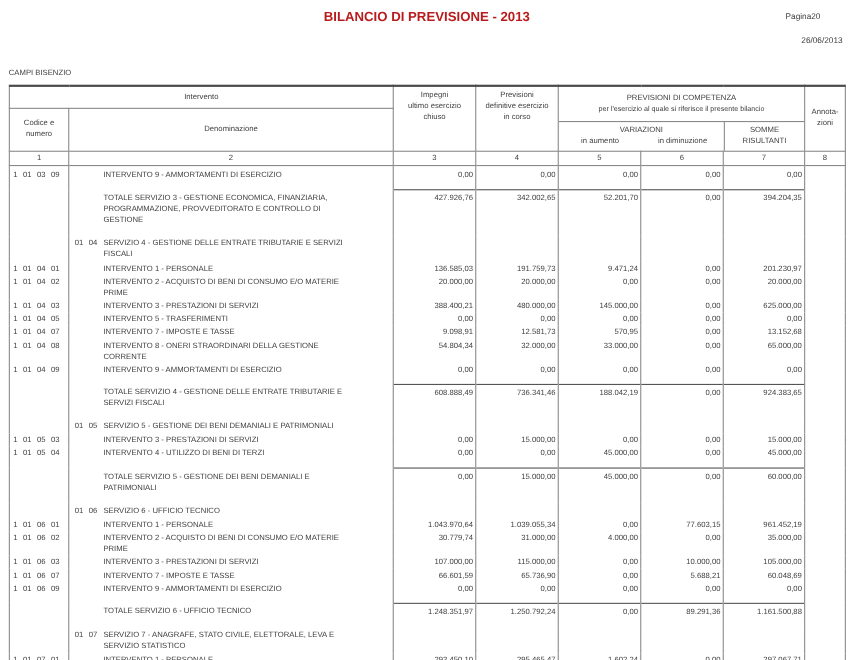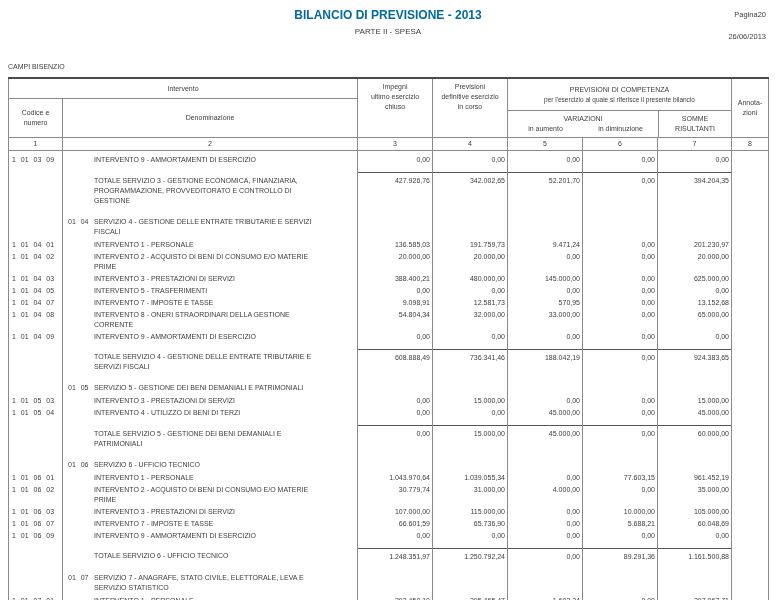--- a/index.html
+++ b/index.html
@@ -5,25 +5,25 @@
   html,body{margin:0;padding:0;}
   body{
     width:776px;height:600px;background:#ffffff;position:relative;
     font-family:"Liberation Sans","DejaVu Sans",sans-serif;
     color:#3d3d3d;-webkit-font-smoothing:antialiased;
   }
   .page{position:absolute;inset:0;}
 
   
   .doc-title{position:absolute;top:8px;left:0;width:776px;text-align:center;
-    font-size:12px;font-weight:bold;color:#0369a1;}
+    font-size:12px;font-weight:bold;color:#b91c1c;}
   .doc-subtitle{position:absolute;top:27px;left:0;width:776px;text-align:center;
     font-size:8px;color:#3d3d3d;}
   .pagina-row{position:absolute;top:10px;right:10px;width:72px;display:flex;
-    justify-content:flex-end;font-size:7.5px;}
+    justify-content:center;font-size:7.5px;}
   .doc-date{position:absolute;top:32px;right:10px;font-size:7.5px;}
   .entity{position:absolute;top:63px;left:8px;font-size:7px;}
 
   
   table{border-collapse:collapse;table-layout:fixed;width:760px;
     position:absolute;top:77px;left:8px;font-size:7px;line-height:10px;}
   col.c1{width:54px}col.c2{width:295px}col.c3{width:75px}col.c4{width:75px}
   col.c5{width:75px}col.c6{width:75px}col.c7{width:74px}col.c8{width:37px}
 
   table{border:1px solid #8a8a8a;border-top:2px solid #4a4a4a;}
@@ -59,21 +59,20 @@
   tr.row-totale td.c-num{border-top:1px solid #555;}
   tr.row-totale td.c-desc .desc-text{padding-top:0;}
   tr.row-servizio td{padding-bottom:1px;}
 </style>
 </head>
 <body>
 
 <div class="page">
 
   <div class="doc-title">BILANCIO DI PREVISIONE - 2013</div>
-  <div class="doc-subtitle">PARTE II - SPESA</div>
   <div class="pagina-row">
     <span>Pagina</span>
     <span>20</span>
   </div>
   <div class="doc-date">26/06/2013</div>
   <div class="entity">CAMPI BISENZIO</div>
 
   <table>
     <colgroup>
       <col class="c1">

